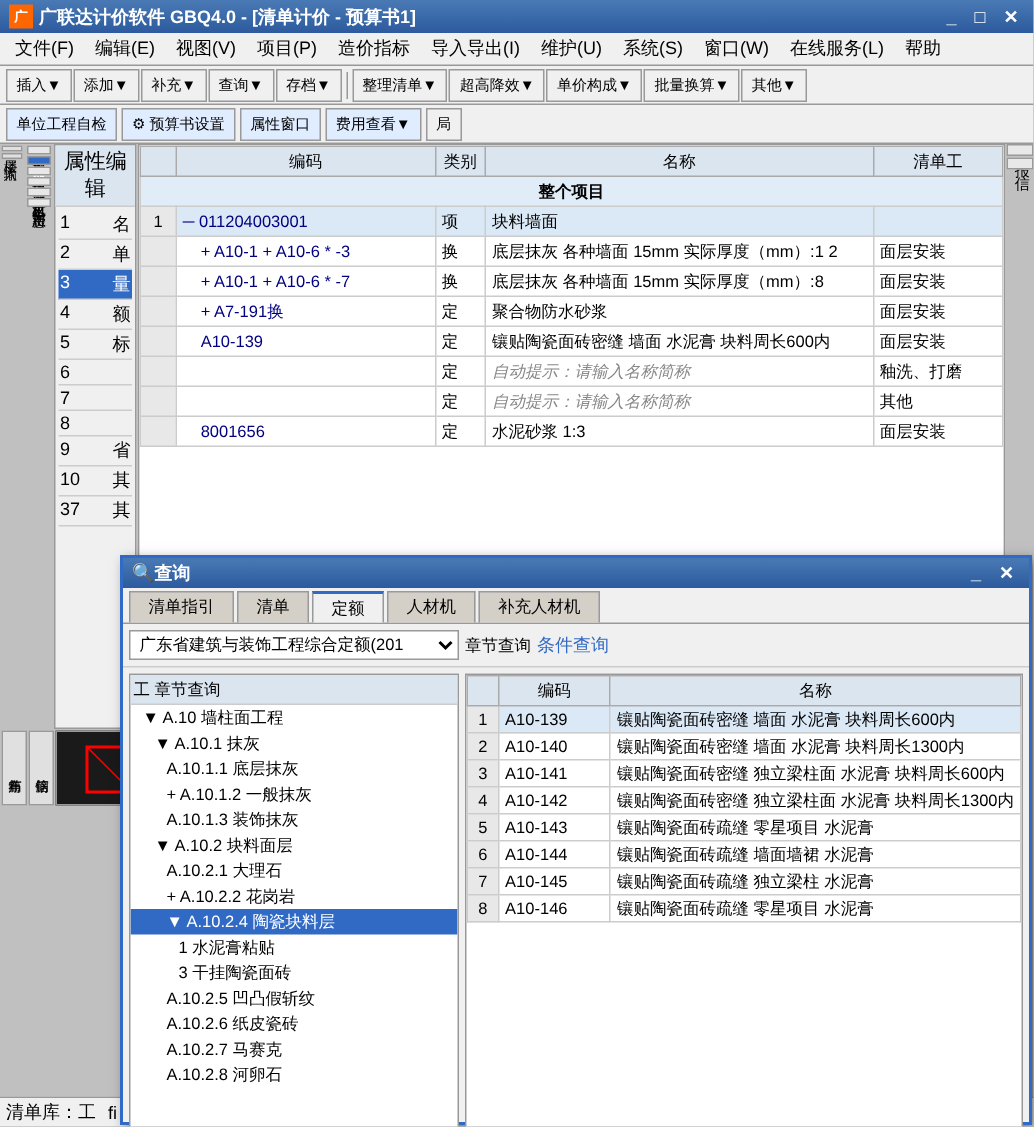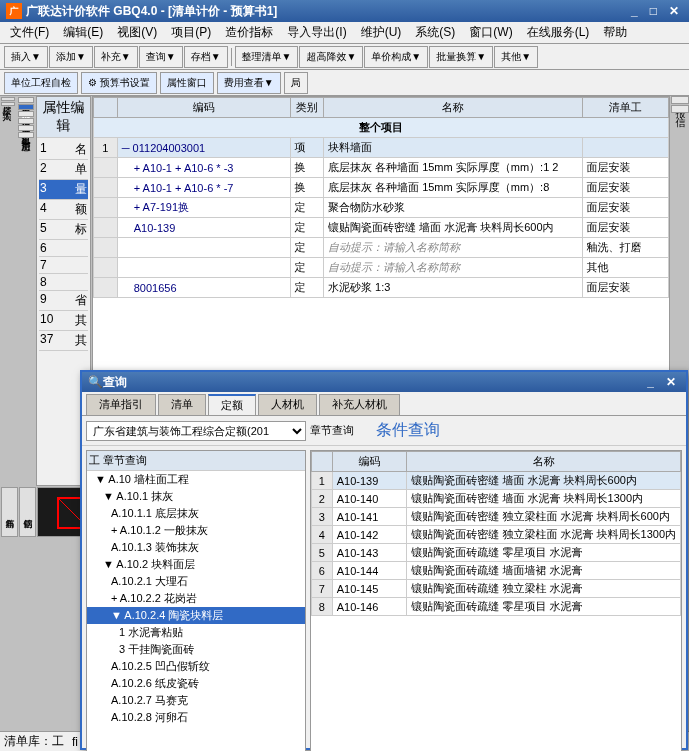--- a/index.html
+++ b/index.html
@@ -423,23 +423,23 @@
     <div class="dialog-tab">清单指引</div>
     <div class="dialog-tab">清单</div>
     <div class="dialog-tab active">定额</div>
     <div class="dialog-tab">人材机</div>
     <div class="dialog-tab">补充人材机</div>
   </div>
   <div style="padding:4px; display:flex; align-items:center; gap:4px; background:#f0f0f0; border-bottom:1px solid #ccc;">
     <select class="dropdown-select" style="width:220px;">
       <option>广东省建筑与装饰工程综合定额(201</option>
     </select>
-    <div style="flex:1; display:flex; gap:22px; align-items:center;">
+    <div style="flex:1; display:flex; gap:4px; align-items:center;">
       <span style="font-size:11px;">章节查询</span>
-      <span style="font-size:16px; color:#316ac5; cursor:pointer;">条件查询</span>
+      <span style="font-size:12px; color:#316ac5; cursor:pointer;">条件查询</span>
     </div>
   </div>
   <div class="dialog-content">
 
     <div class="dialog-left">
       <div style="padding:2px; background:#dbe5f0; font-size:11px; border-bottom:1px solid #ccc;">工 章节查询</div>
       <div class="tree-item tree-indent-1">▼ A.10 墙柱面工程</div>
       <div class="tree-item tree-indent-2">▼ A.10.1 抹灰</div>
       <div class="tree-item tree-indent-3">A.10.1.1 底层抹灰</div>
       <div class="tree-item tree-indent-3">+ A.10.1.2 一般抹灰</div>

